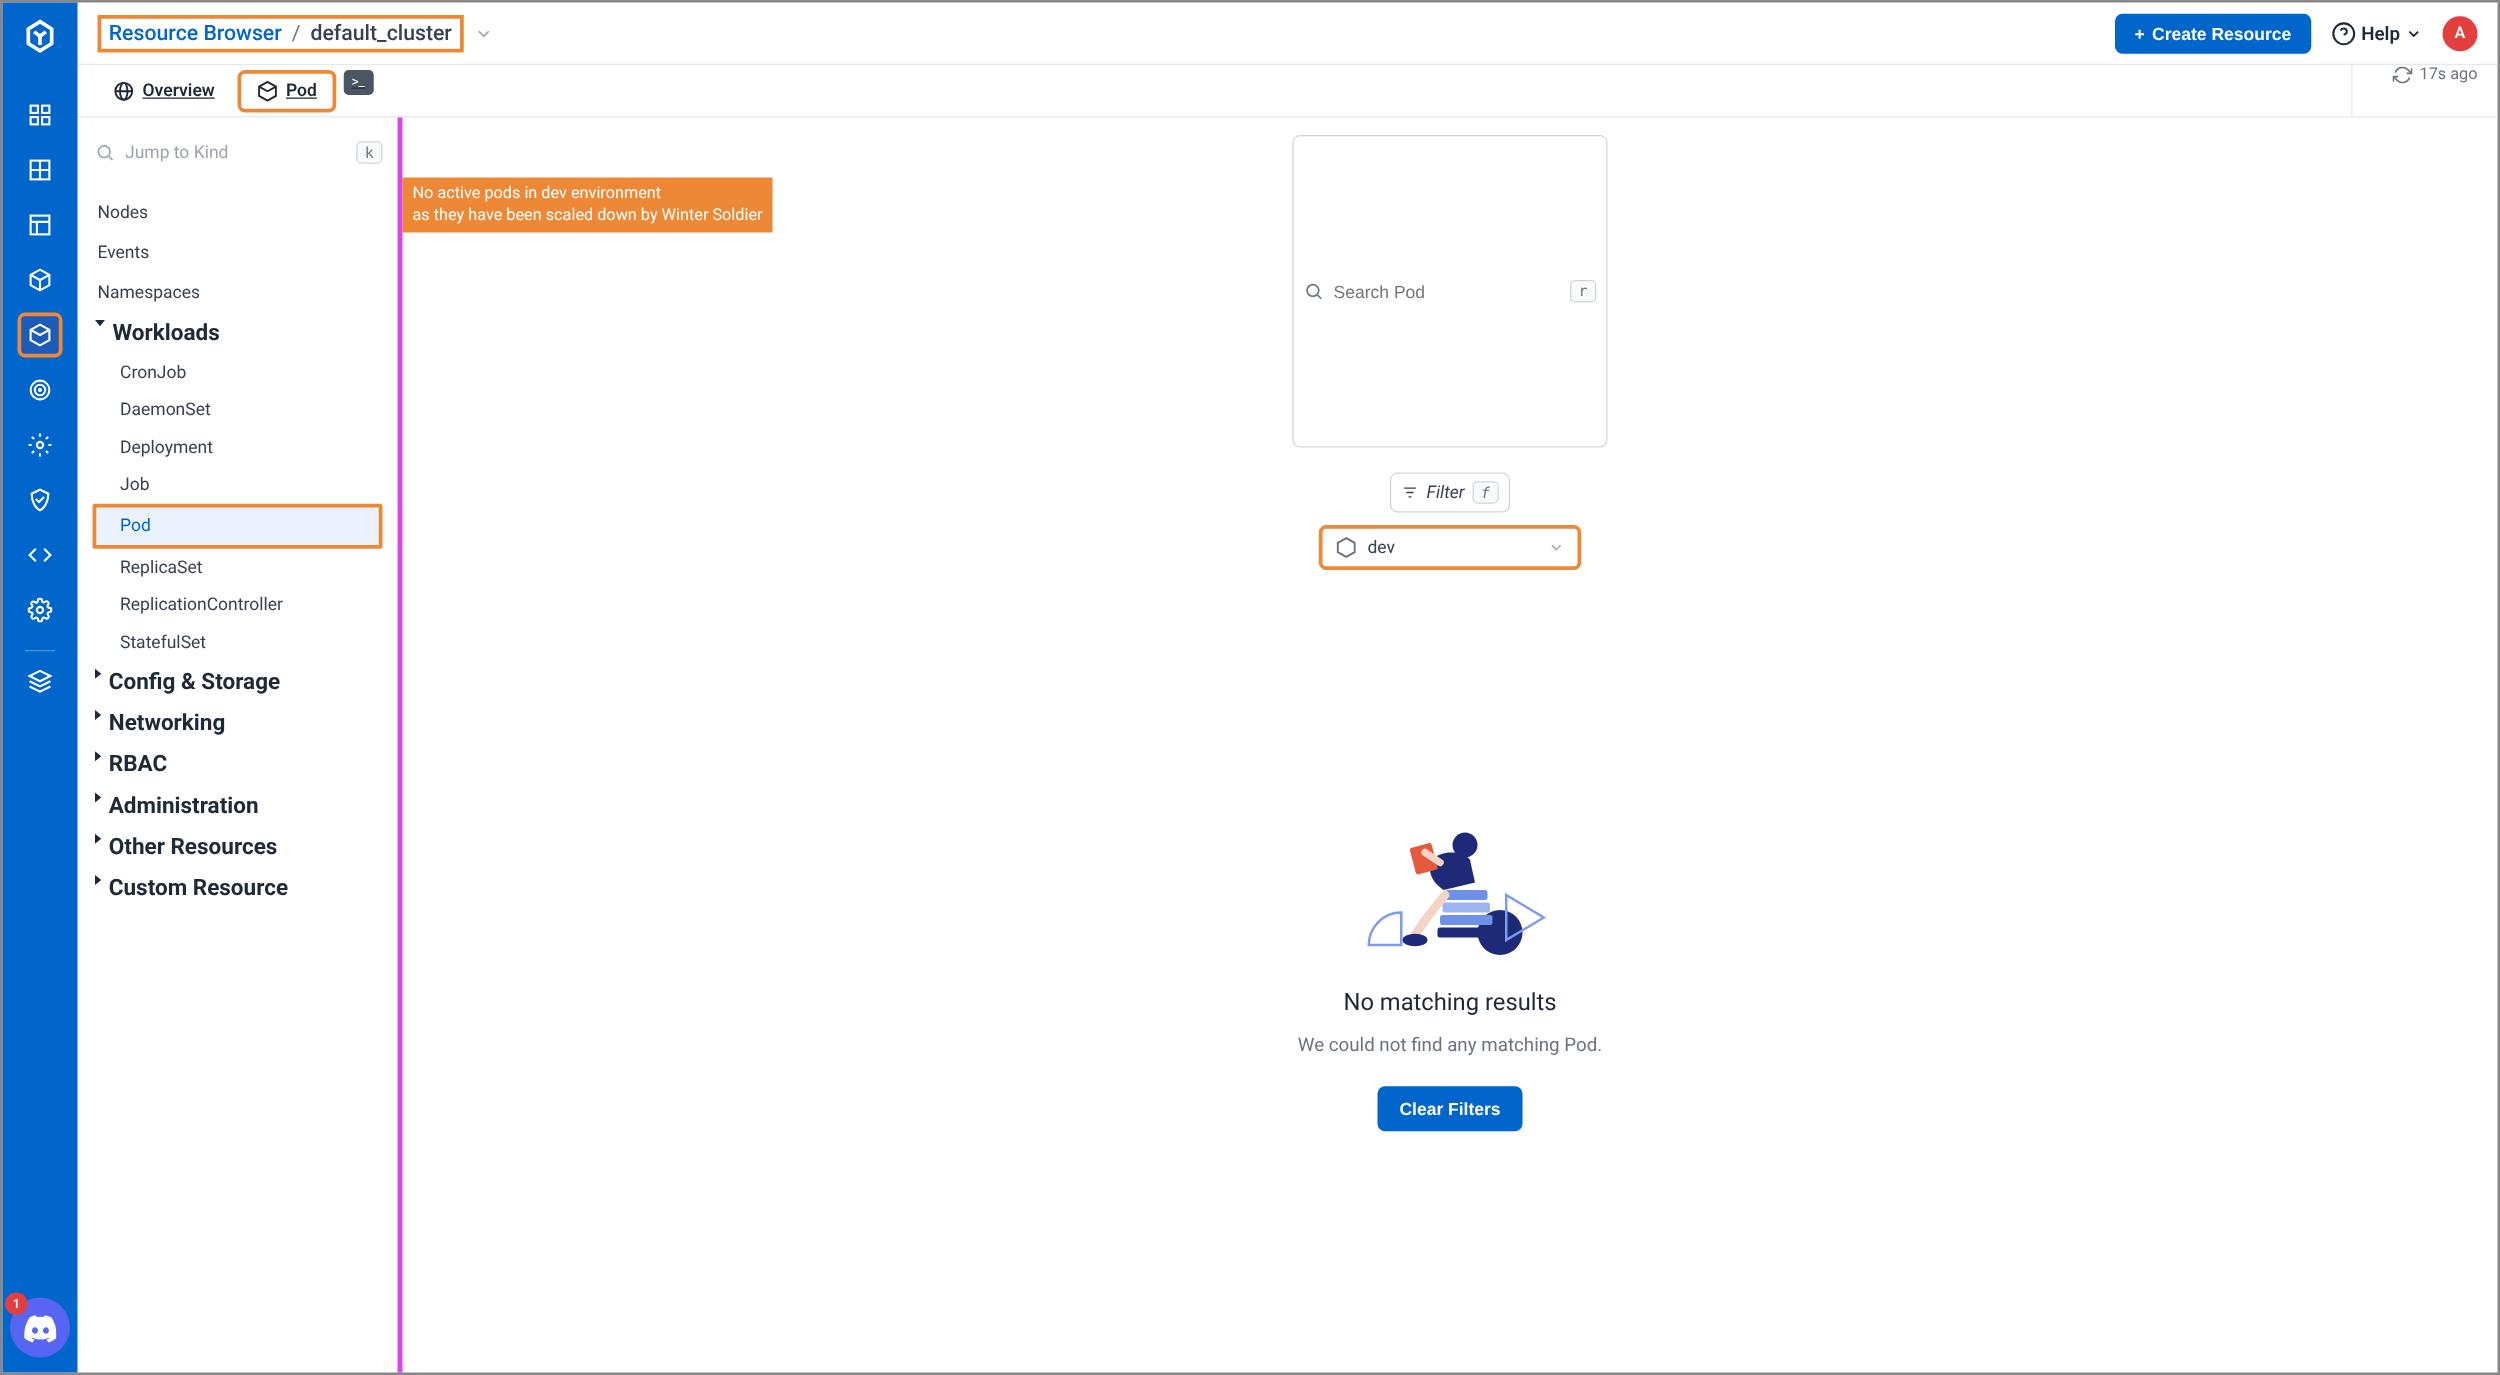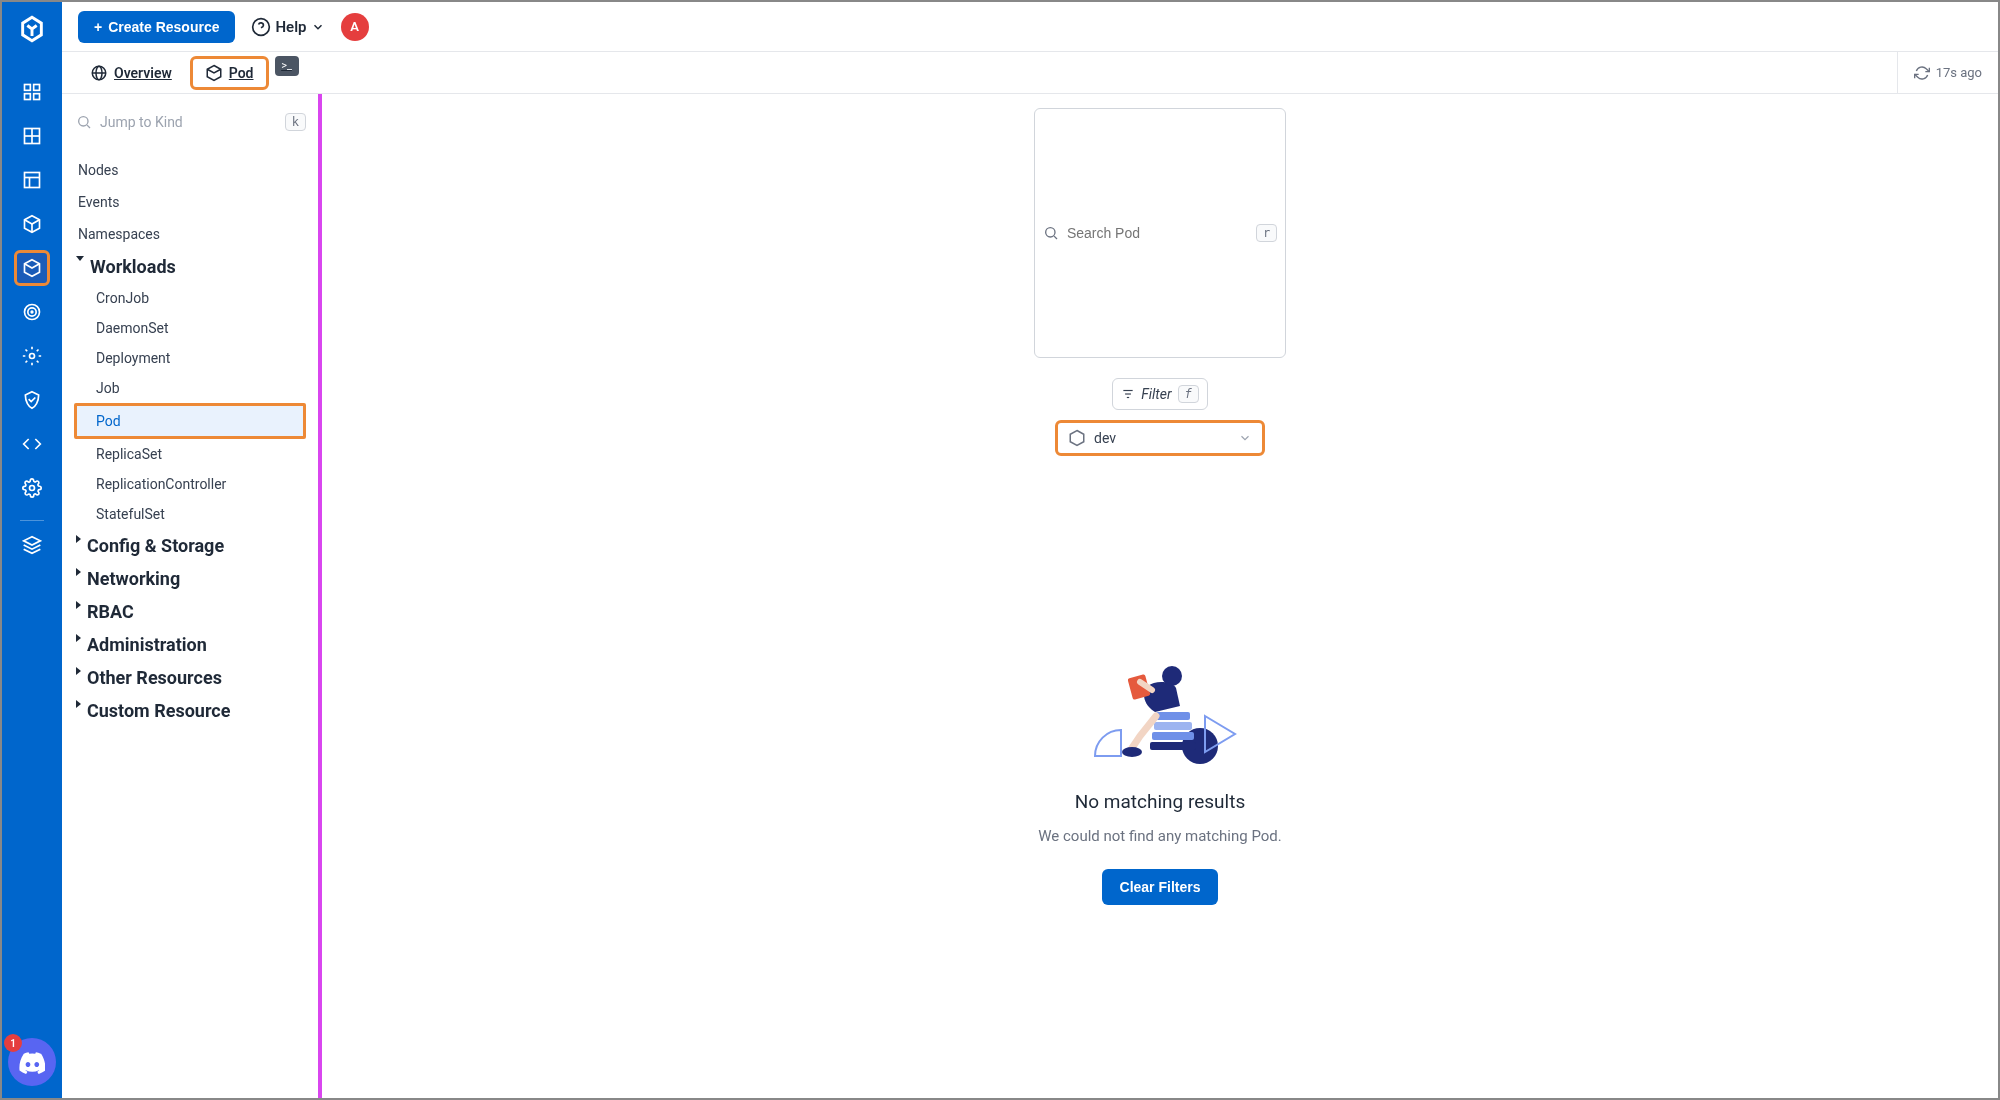--- a/index.html
+++ b/index.html
@@ -165,25 +165,24 @@
       border-radius: 4px;
       display: flex;
       align-items: center;
       justify-content: center;
       color: white;
       font-size: 11px;
       cursor: pointer;
     }
     .refresh-info {
       display: flex;
-      align-items: center;
       gap: 6px;
       color: #6b7280;
       font-size: 13px;
-      padding-left: 16px;
+      padding-left: 32px;
       border-left: 1px solid #e5e7eb;
       height: 100%;
     }
 
     
     .content { flex: 1; display: flex; }
     
     
     .sidebar {
       width: 260px;
@@ -414,20 +413,32 @@
         </div>
       <svg width="26" height="26" viewBox="0 0 24 24" fill="white">
           <path d="M20 4.4A19.7 19.7 0 0 0 15.6 3a13 13 0 0 0-.6 1.3 18.3 18.3 0 0 0-5.5 0A13 13 0 0 0 8.8 3 19.7 19.7 0 0 0 4.4 4.4C.9 9.7 0 14.8.5 19.9a19.9 19.9 0 0 0 6 3.1 14.7 14.7 0 0 0 1.3-2.1c-.7-.3-1.4-.6-2-1 .2-.1.3-.2.5-.4a14.2 14.2 0 0 0 12.1 0c.2.2.3.3.5.4-.7.4-1.3.7-2 1a14.7 14.7 0 0 0 1.3 2.1 19.9 19.9 0 0 0 6-3.1c.6-5.9-.9-11-3.8-15.5zM8.3 16.7c-1.2 0-2.2-1.1-2.2-2.4s1-2.4 2.2-2.4 2.2 1.1 2.2 2.4-1 2.4-2.2 2.4zm8.1 0c-1.2 0-2.2-1.1-2.2-2.4s1-2.4 2.2-2.4 2.2 1.1 2.2 2.4-1 2.4-2.2 2.4z"></path>
         </svg>
     </div>
   </div>
 
   <div class="main">
 
     <div class="header">
+      <div style="display:flex;align-items:center;gap:8px;">
+        <div class="breadcrumb-wrap">
+          <span class="breadcrumb-link">Resource Browser</span>
+          <span class="breadcrumb-sep">/</span>
+          <span class="breadcrumb-current">default_cluster</span>
+        </div>
+        <span style="color:#9ca3af;">
+            <svg width="16" height="16" viewBox="0 0 24 24" fill="none" stroke="currentColor" stroke-width="2">
+              <polyline points="6 9 12 15 18 9"></polyline>
+            </svg>
+          </span>
+      </div>
       <div class="header-right">
         <button class="create-btn">
           <span>+</span>
           <span>Create Resource</span>
         </button>
         <div class="help-btn">
           <span>
               <svg width="20" height="20" viewBox="0 0 24 24" fill="none" stroke="currentColor" stroke-width="2">
                 <circle cx="12" cy="12" r="10"></circle>
                 <path d="M9.09 9a3 3 0 0 1 5.83 1c0 2-3 3-3 3"></path>
@@ -573,20 +584,24 @@
               </span>
             <span>dev</span>
             <span class="chev">
                 <svg width="14" height="14" viewBox="0 0 24 24" fill="none" stroke="currentColor" stroke-width="2">
                   <polyline points="6 9 12 15 18 9"></polyline>
                 </svg>
               </span>
           </div>
         </div>
 
+        <div class="tooltip-annotate">
+          <div>No active pods in dev environment</div>
+          <div>as they have been scaled down by Winter Soldier</div>
+        </div>
 
         <div class="empty">
           <div>
             <svg width="200" height="160" viewBox="0 0 200 160">
               <circle cx="140" cy="130" r="18" fill="#1e2a78"></circle>
               <path d="M35 140 A26 26 0 0 1 61 114 L61 140 Z" fill="none" stroke="#7d9cf0" stroke-width="2"></path>
               <polygon points="145,100 175,118 145,136" fill="none" stroke="#7d9cf0" stroke-width="2"></polygon>
               <rect x="90" y="126" width="46" height="8" rx="2" fill="#1e2a78"></rect>
               <rect x="92" y="116" width="42" height="8" rx="2" fill="#6f90e8"></rect>
               <rect x="94" y="106" width="38" height="8" rx="2" fill="#9db4f0"></rect>

